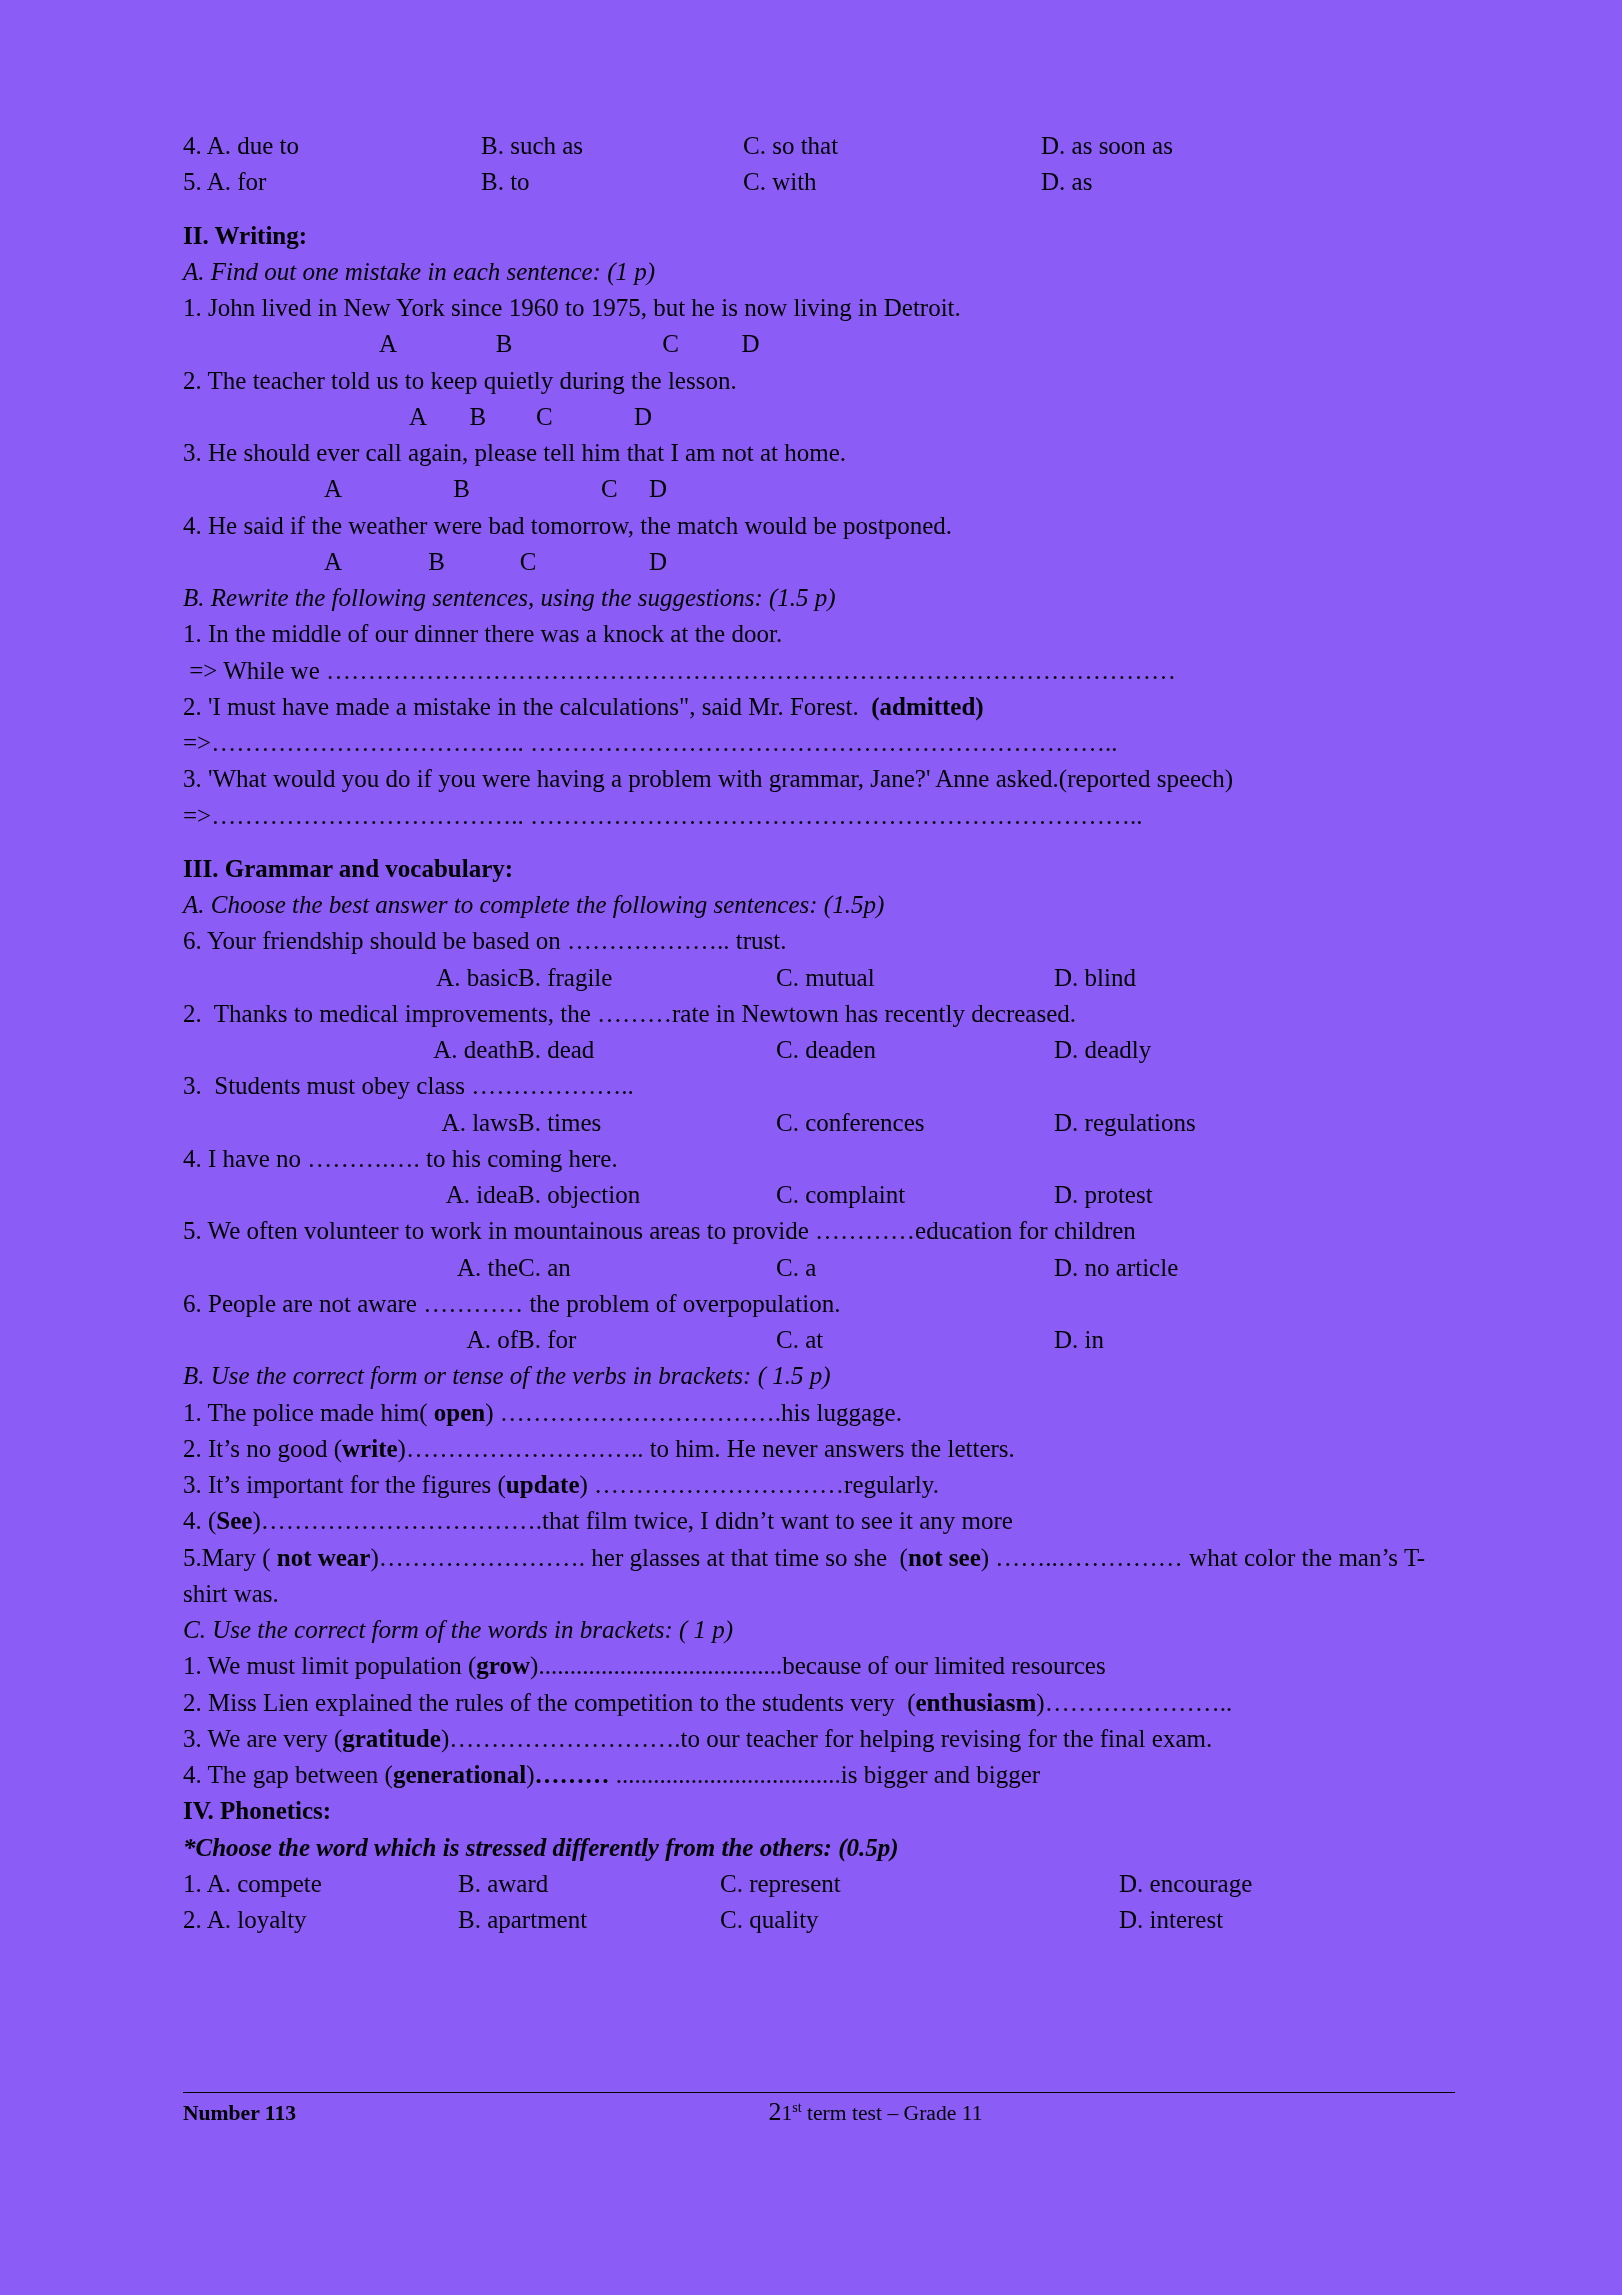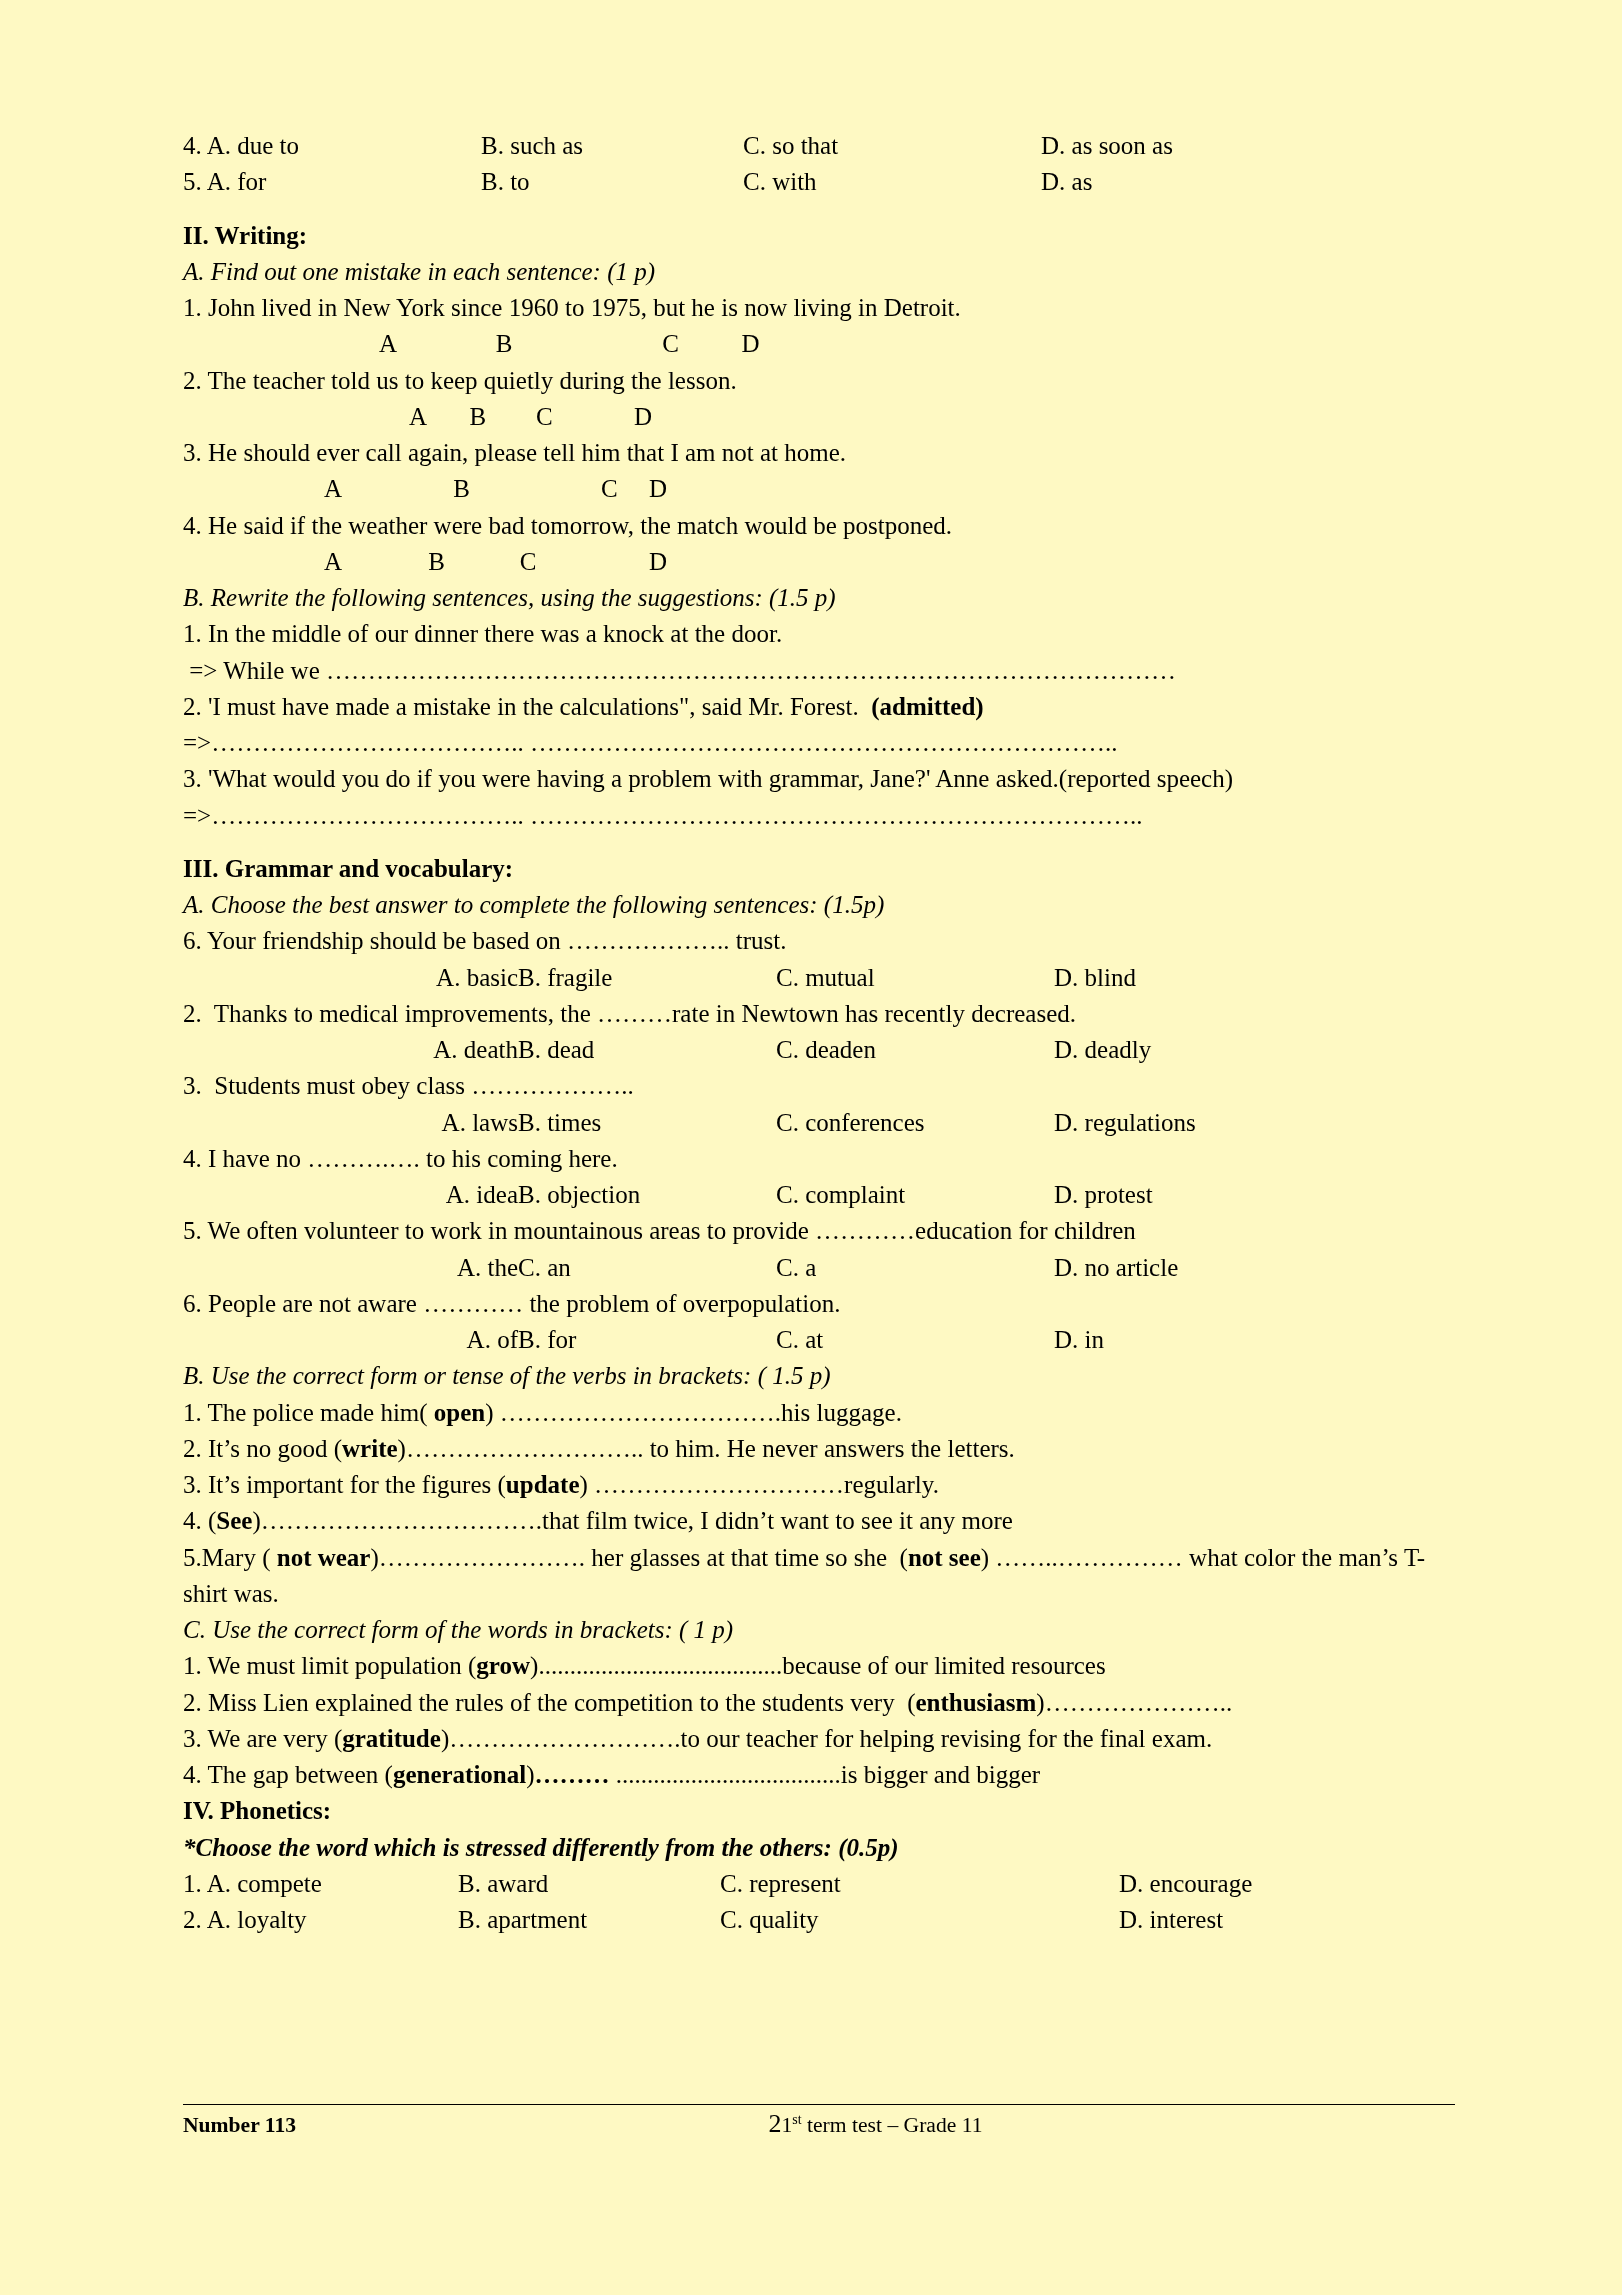--- a/index.html
+++ b/index.html
@@ -12,21 +12,21 @@
     font-family: "Liberation Serif", serif;
     color: #000000;
     -webkit-font-smoothing: antialiased;
   }
   .page {
     position: relative;
     width: 1622px;
     height: 2295px;
     box-sizing: border-box;
     padding: 128px 167px 0 183px;
-    background: #fef9c3;
+    background: #8b5cf6;
   }
   .doc {
     font-size: 25px;
     line-height: 1.45;
   }
   .row {
     display: flex;
     width: 100%;
   }
   .row > div { flex: 0 0 auto; }
@@ -58,21 +58,21 @@
     display: flex;
   }
   .phon-row .p1 { width: 275px; }
   .phon-row .p2 { width: 262px; }
   .phon-row .p3 { width: 399px; }
   .phon-row .p4 { width: 262px; }
   .footer {
     position: absolute;
     left: 183px;
     right: 167px;
-    bottom: 156px;
+    bottom: 168px;
     border-top: 1.3px solid #000;
     padding-top: 3.9px;
     display: flex;
     align-items: baseline;
     font-size: 21.6px;
   }
   .footer .f-left { font-weight: bold; flex: 1 1 auto; text-align: left; }
   .footer .f-center { flex: 0 0 auto; font-size: 26px; }
   .footer .f-right { font-weight: normal; flex: 1 1 auto; text-align: left; }
   sup { font-size: 0.65em; vertical-align: super; }

